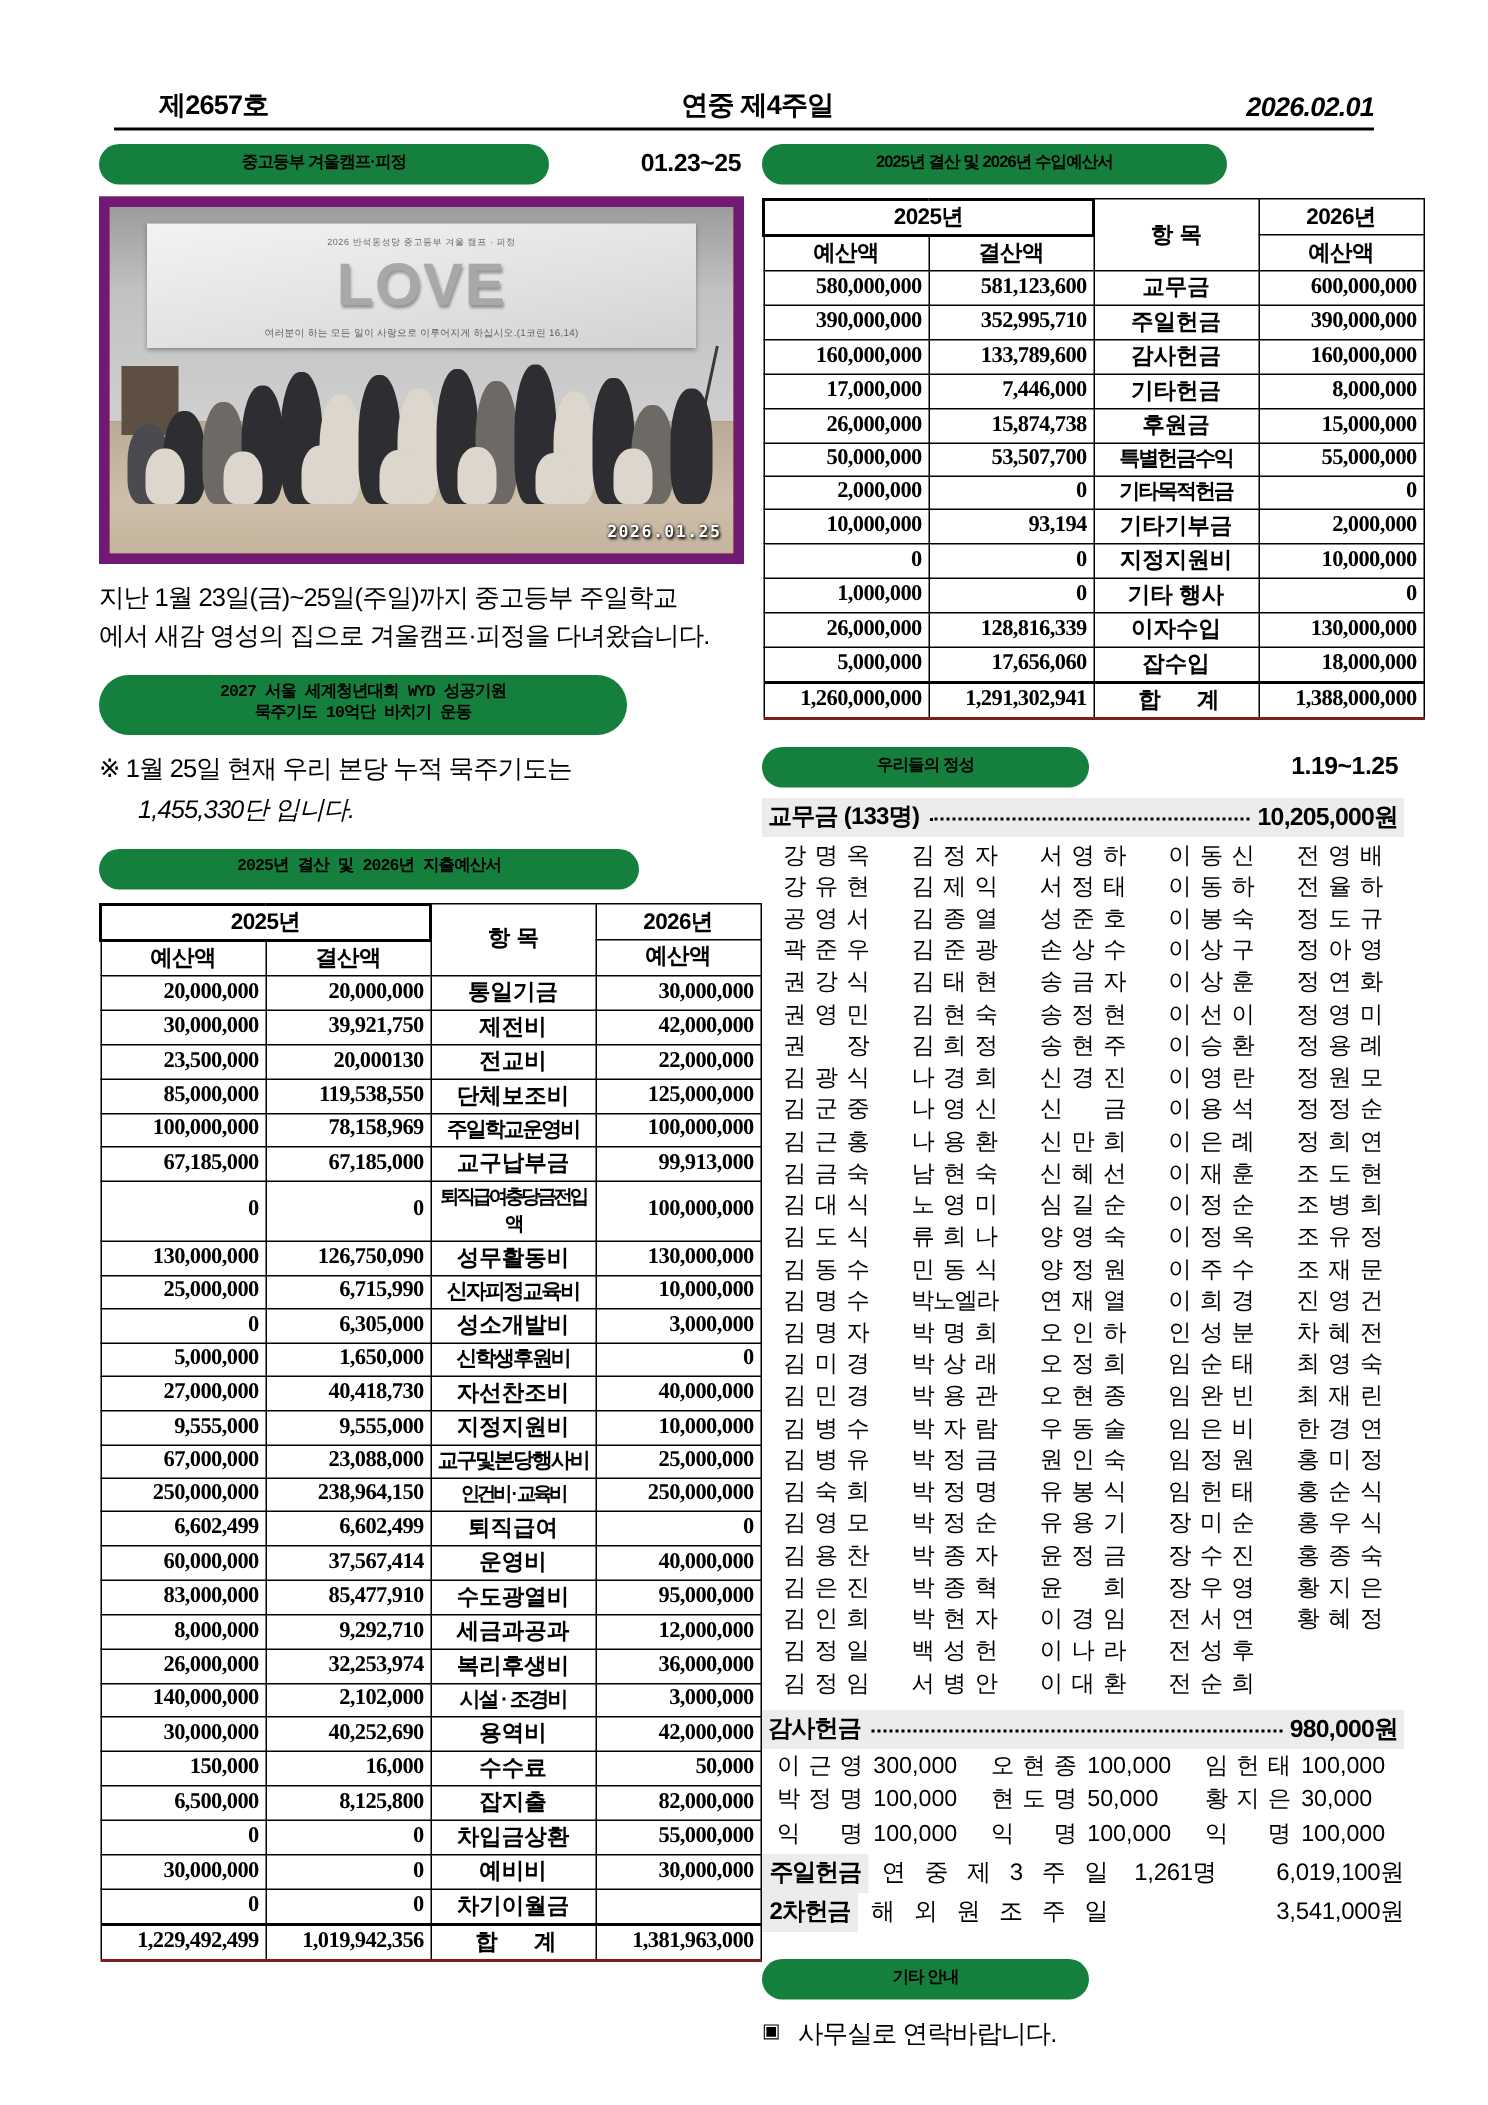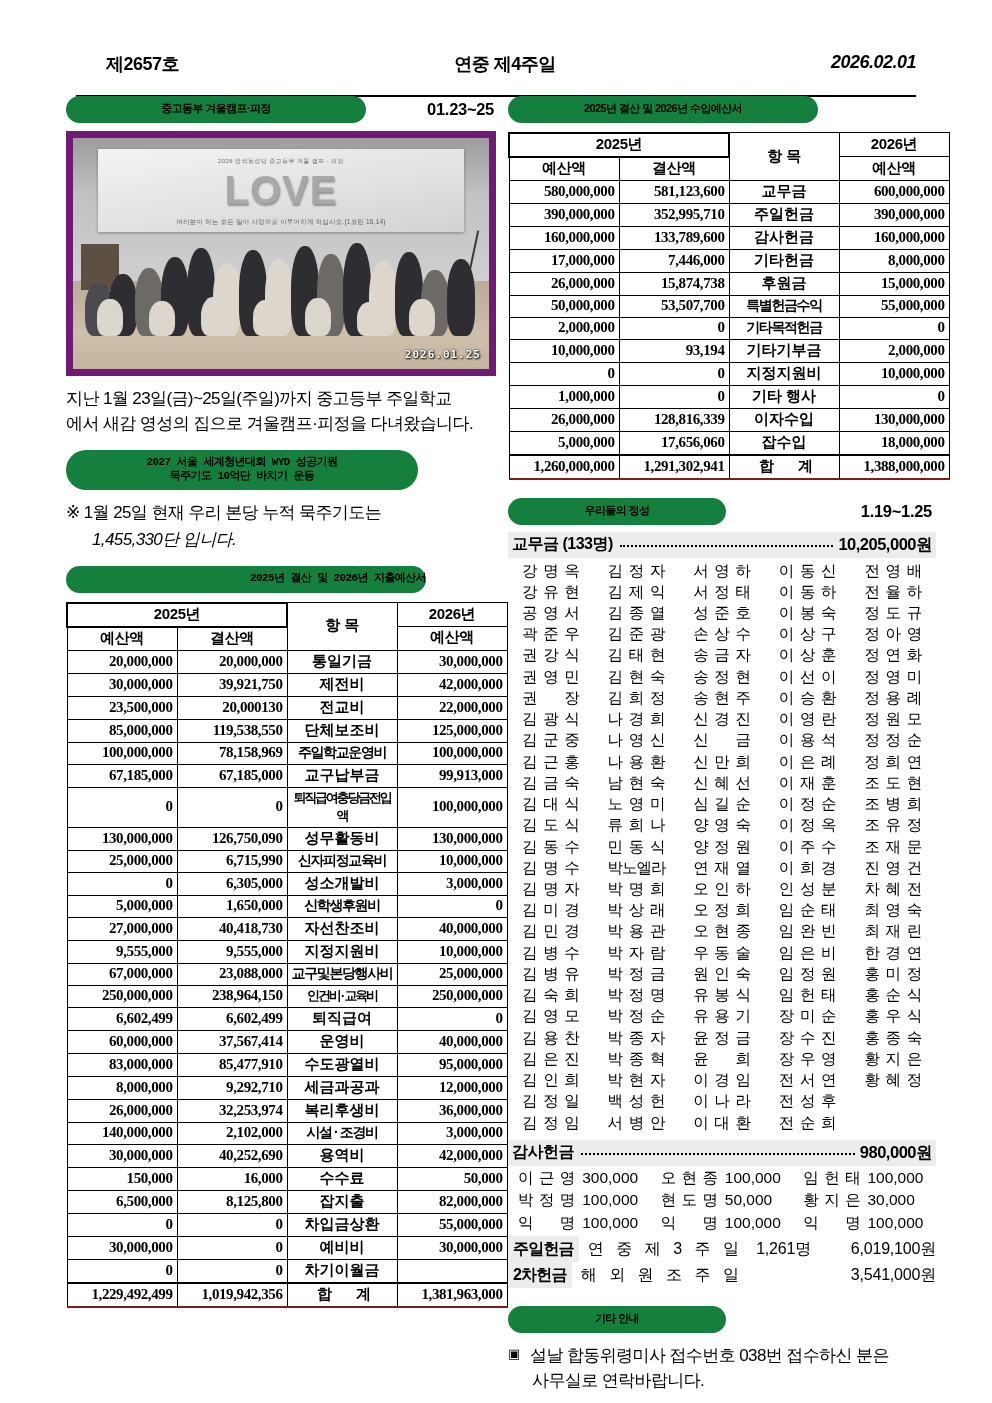--- a/index.html
+++ b/index.html
@@ -9,22 +9,22 @@
     background:#ffffff;
     font-family:"Liberation Sans","DejaVu Sans",sans-serif;
     color:#000;
     position:relative;
     overflow:hidden;
   }
   .page{position:relative;width:992px;height:1403px;box-sizing:border-box;padding:0;}
 
   
   .masthead{
-    position:absolute;left:76px;top:52px;width:840px;height:40px;
-    display:flex;justify-content:space-between;
+    position:absolute;left:76px;top:42px;width:840px;height:40px;
+    display:flex;align-items:flex-end;justify-content:space-between;
     border-bottom:2.5px solid #000;padding-bottom:3px;
   }
   .masthead .m-left{font-size:18px;font-weight:600;letter-spacing:-0.5px;margin-left:30px;}
   .masthead .m-mid{font-size:18px;font-weight:700;letter-spacing:-0.5px;}
   .masthead .m-right{font-size:18px;font-weight:600;letter-spacing:-0.5px;font-style:italic;}
 
   
   .col-left{position:absolute;left:66px;top:96px;width:434px;}
   .col-right{position:absolute;left:508px;top:96px;width:434px;}
 
@@ -34,21 +34,21 @@
     background:#15803d;
     border-radius:20px;
     font-size:11px;font-weight:700;letter-spacing:-0.6px;
     text-align:center;
     padding:6px 0 7px 0;
     line-height:1.25;
     color:#000;
   }
   .pill.w-left{width:300px;}
   .pill.w-wyd{width:352px;}
-  .pill.w-exp{width:360px;text-align:right;}
+  .pill.w-exp{width:360px;}
   .pill.w-inc{width:310px;text-align:center;}
   .pill.w-jeongseong{width:218px;}
   .pill.w-etc{width:218px;}
 
   .hdr-row{display:flex;align-items:center;}
   .hdr-date{font-size:16.5px;font-weight:600;margin-left:auto;letter-spacing:-0.3px;padding-right:6px;}
   .hdr-date.small{padding-right:10px;}
 
   
   .photo{
@@ -1370,18 +1370,18 @@
           <span class="samt">3,541,000원</span>
         </div>
       </div>
 
     <div class="hdr-row mt20">
       <div class="pill w-etc">기타 안내</div>
     </div>
     <div class="etc-list" id="etc-items">
         <div class="etc-item">
           <span class="bullet">▣</span>
-          <span class="etxt"><span>설날 합동위령미사 접수번호 038번 접수하신 분은</span><span class="l2">사무실로 연락바랍니다.</span></span>
+          <span class="etxt"><span class="l2">사무실로 연락바랍니다.</span></span>
         </div>
       </div>
   </div>
 
 </div>
 
 </body></html>

